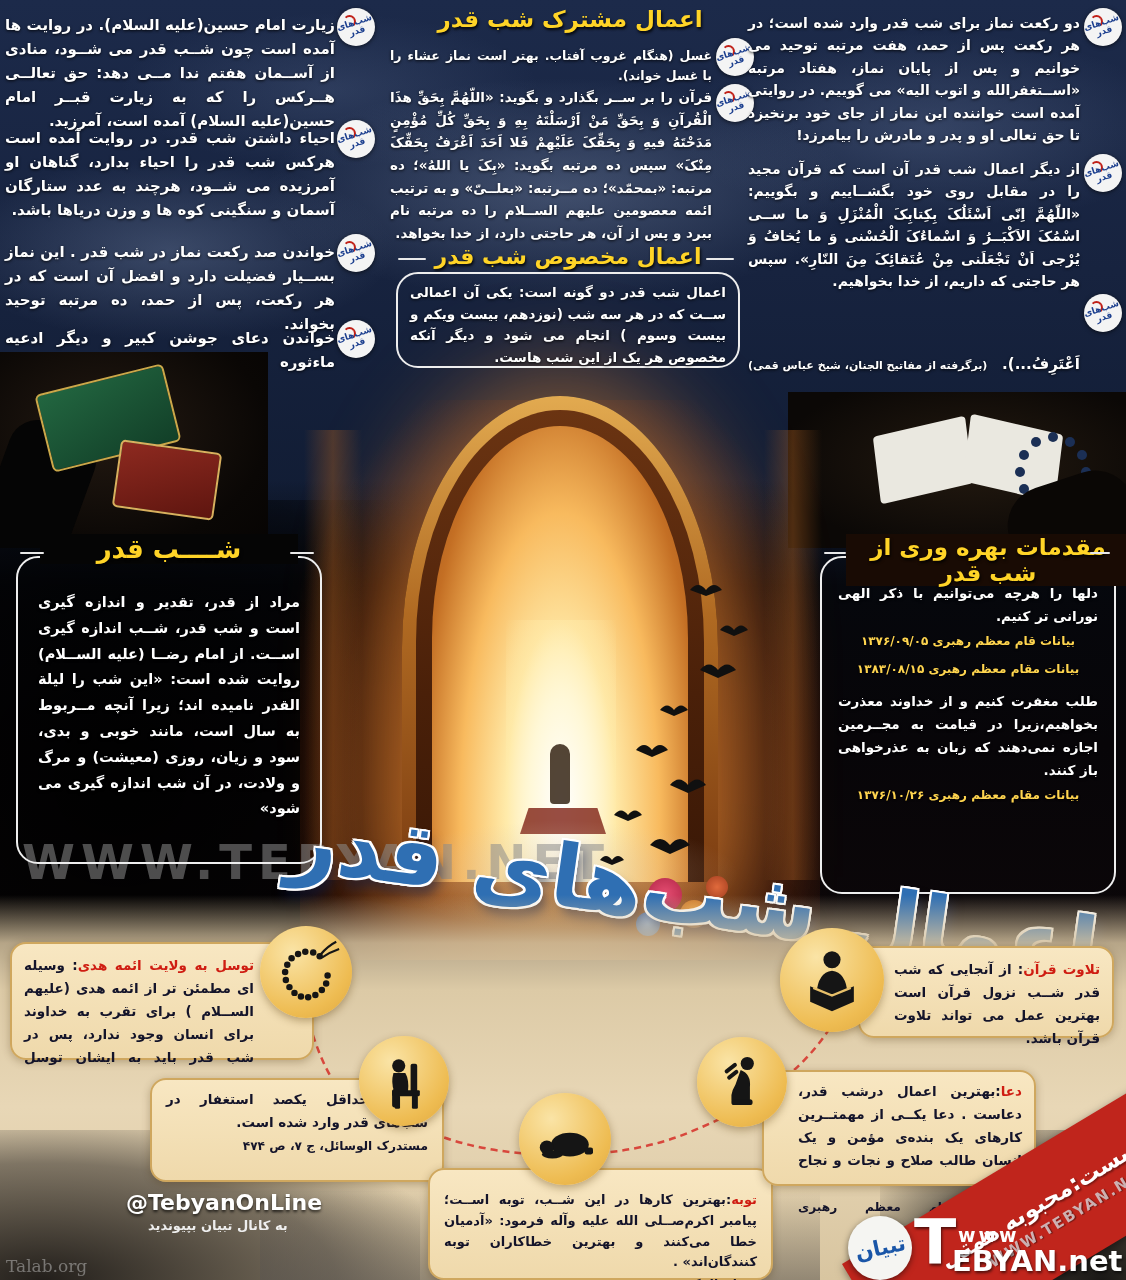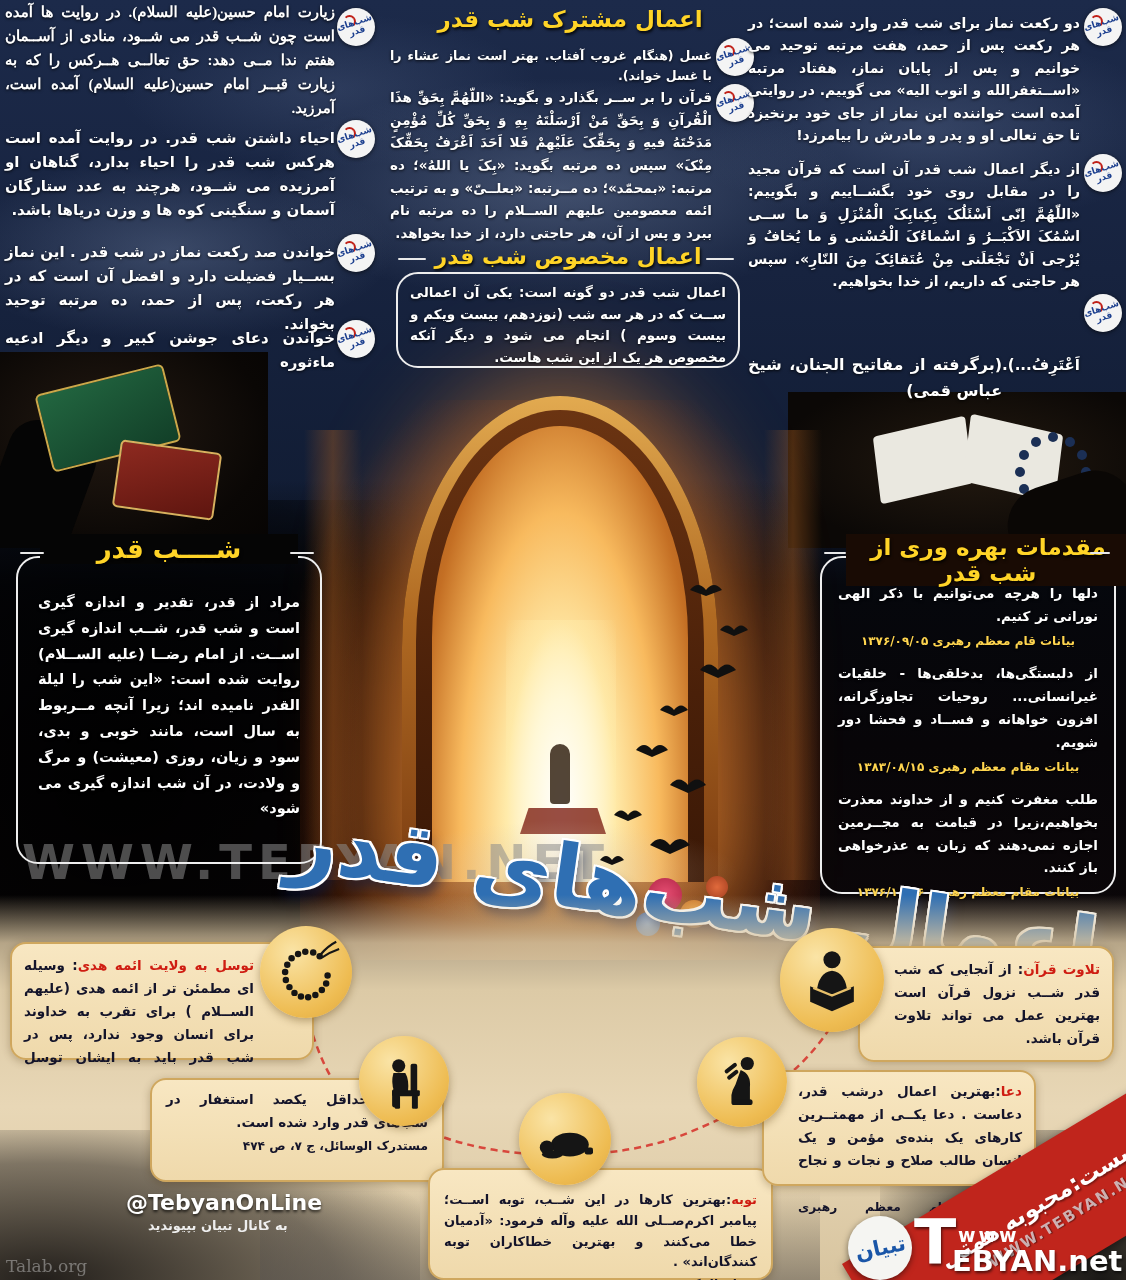--- a/index.html
+++ b/index.html
@@ -177,21 +177,21 @@
       <path d="M96 190 q8 -10 16 0 q8 -10 16 0 l-16 7 z"></path>
       <path d="M130 225 q9 -11 18 0 q9 -11 18 0 l-18 8 z"></path>
       <path d="M74 255 q7 -9 14 0 q7 -9 14 0 l-14 6 z"></path>
       <path d="M110 285 q10 -12 20 0 q10 -12 20 0 l-20 9 z"></path>
       <path d="M60 300 q6 -8 12 0 q6 -8 12 0 l-12 5 z"></path>
     </g>
   </svg>
 
   <div class="watermark">WWW.TEBYAN.NET</div>
 
-  <div class="note" style="left:5px;top:0;width:330px;font-family:Liberation Serif, serif;">زیارت امام حسین(علیه السلام). در روایت ها آمده است چون شــب قدر می شــود، منادی از آســمان هفتم ندا مــی دهد: حق تعالــی هــرکس را که به زیارت قبــر امام حسین(علیه السلام) آمده است، آمرزید.</div>
+  <div class="note" style="left:5px;top:13px;width:330px;">زیارت امام حسین(علیه السلام). در روایت ها آمده است چون شــب قدر می شــود، منادی از آســمان هفتم ندا مــی دهد: حق تعالــی هــرکس را که به زیارت قبــر امام حسین(علیه السلام) آمده است، آمرزید.</div>
   <div class="note" style="left:5px;top:126px;width:330px;">احیاء داشتن شب قدر. در روایت آمده است هرکس شب قدر را احیاء بدارد، گناهان او آمرزیده می شــود، هرچند به عدد ستارگان آسمان و سنگینی کوه ها و وزن دریاها باشد.</div>
   <div class="note" style="left:5px;top:240px;width:330px;">خواندن صد رکعت نماز در شب قدر . این نماز بســیار فضیلت دارد و افضل آن است که در هر رکعت، پس از حمد، ده مرتبه توحید بخواند.</div>
   <div class="note" style="left:5px;top:326px;width:330px;">خواندن دعای جوشن کبیر و دیگر ادعیه ماءثوره</div>
   <div class="badge" style="left:337px;top:8px;">
       <i></i>
       <span>شب‌های قدر</span>
     </div>
   <div class="badge" style="left:337px;top:120px;">
       <i></i>
       <span>شب‌های قدر</span>
@@ -232,35 +232,34 @@
   <div class="badge" style="left:1084px;top:154px;">
       <i></i>
       <span>شب‌های قدر</span>
     </div>
   <div class="badge" style="left:1084px;top:294px;">
       <i></i>
       <span>شب‌های قدر</span>
     </div>
   <div class="note" style="left:748px;top:352px;width:332px;display:flex;justify-content:space-between;align-items:baseline;">
     <span>اَعْتَرِفُ...).</span>
-    <span style="font-size:16px;">(برگرفته از مفاتیح الجنان، شیخ عباس قمی)</span>
+    <span style="font-size:11px;">(برگرفته از مفاتیح الجنان، شیخ عباس قمی)</span>
   </div>
 
   <div class="wbox" style="left:16px;top:556px;width:302px;height:304px;">
     <div class="note" style="position:static;padding:32px 20px 0;font-size:14.5px;line-height:1.78;">مراد از قدر، تقدیر و اندازه گیری است و شب قدر، شــب اندازه گیری اســت. از امام رضــا (علیه الســلام) روایت شده است: «این شب را لیلة القدر نامیده اند؛ زیرا آنچه مــربوط به سال است، مانند خوبی و بدی، سود و زیان، روزی (معیشت) و مرگ و ولادت، در آن شب اندازه گیری می شود»</div>
   </div>
   <div class="yellow-h" style="left:40px;top:534px;width:246px;font-size:26px;background:#050505;padding:0 6px;">شــــب قدر</div>
   <div class="hline" style="left:20px;top:552px;width:24px;"></div>
   <div class="hline" style="left:290px;top:552px;width:24px;"></div>
 
   <div class="wbox" style="left:820px;top:556px;width:292px;height:334px;">
     <div style="padding:24px 16px 0;direction:rtl;">
       <div class="note" style="position:static;font-size:13.5px;line-height:1.7;">دلها را هرچه می‌توانیم با ذکر الهی نورانی تر کنیم.</div>
       <div class="q-src">بیانات قام معظم رهبری ۱۳۷۶/۰۹/۰۵</div>
-      <div class="note" style="position:static;font-size:13.5px;line-height:1.7;">از دلبستگی‌ها، بدخلقی‌ها - خلقیات غیرانسانی... روحیات تجاوزگرانه، افزون خواهانه و فســاد و فحشا دور شویم.</div>
       <div class="q-src">بیانات مقام معظم رهبری ۱۳۸۳/۰۸/۱۵</div>
       <div class="note" style="position:static;font-size:13.5px;line-height:1.7;">طلب مغفرت کنیم و از خداوند معذرت بخواهیم،زیرا در قیامت به مجــرمین اجازه نمی‌دهند که زبان به عذرخواهی باز کنند.</div>
       <div class="q-src">بیانات مقام معظم رهبری ۱۳۷۶/۱۰/۲۶</div>
     </div>
   </div>
   <div class="yellow-h" style="left:846px;top:534px;width:246px;font-size:23px;background:#190b04;padding:0 19px;">مقدمات بهره وری از شب قدر</div>
   <div class="hline" style="left:824px;top:552px;width:22px;"></div>
   <div class="hline" style="left:1090px;top:552px;width:20px;"></div>
 
   <div class="flower" style="left:648px;top:878px;width:34px;height:34px;background:radial-gradient(circle,#e84f74,#b22747);"></div>
@@ -291,21 +290,21 @@
   <div class="cream-box" style="left:428px;top:1168px;width:345px;height:112px;padding:20px 14px 6px;box-sizing:border-box;font-size:13px;line-height:1.6;">
     <span class="lbl">توبه</span><span>:بهترین کارها در این شــب، توبه اســت؛ پیامبر اکرم‌صــلی الله علیه وآله فرمود: «آدمیان خطا می‌کنند و بهترین خطاکاران توبه کنندگان‌اند» .</span>
     <span class="src">میزان الحکمه، ج ۲، ص ۶۳۷ ح ۲۱۲۰</span>
   </div>
 
   <div class="cream-box" style="left:762px;top:1070px;width:274px;height:116px;padding:8px 12px 8px 34px;box-sizing:border-box;">
     <span class="lbl">دعا</span><span>:بهترین اعمال درشب قدر، دعاست . دعا یکــی از مهمتــرین کارهای یک بنده‌ی مؤمن و یک انسان طالب صلاح و نجات و نجاح است .</span>
     <span class="src">بیانات مقام معظم رهبری ۱۳۸۴/۰۷/۲۹</span>
   </div>
 
-  <div class="cream-box" style="left:858px;top:946px;width:256px;height:116px;padding:10px 12px 28px 34px;box-sizing:border-box;">
+  <div class="cream-box" style="left:858px;top:946px;width:256px;height:92px;padding:10px 12px 28px 34px;box-sizing:border-box;">
     <span class="lbl">تلاوت قرآن</span><span>: از آنجایی که شب قدر شــب نزول قرآن است بهترین عمل می تواند تلاوت قرآن باشد.</span>
   </div>
 
   <div class="gold-circle" style="left:260px;top:926px;width:92px;height:92px;">
     <svg width="72" height="72" viewBox="0 0 100 100">
       <g fill="#151515">
         <circle cx="80" cy="55" r="4.5"></circle>
           <circle cx="78" cy="66" r="4.5"></circle>
           <circle cx="72" cy="75" r="4.5"></circle>
         <circle cx="63" cy="82" r="4.5"></circle>

